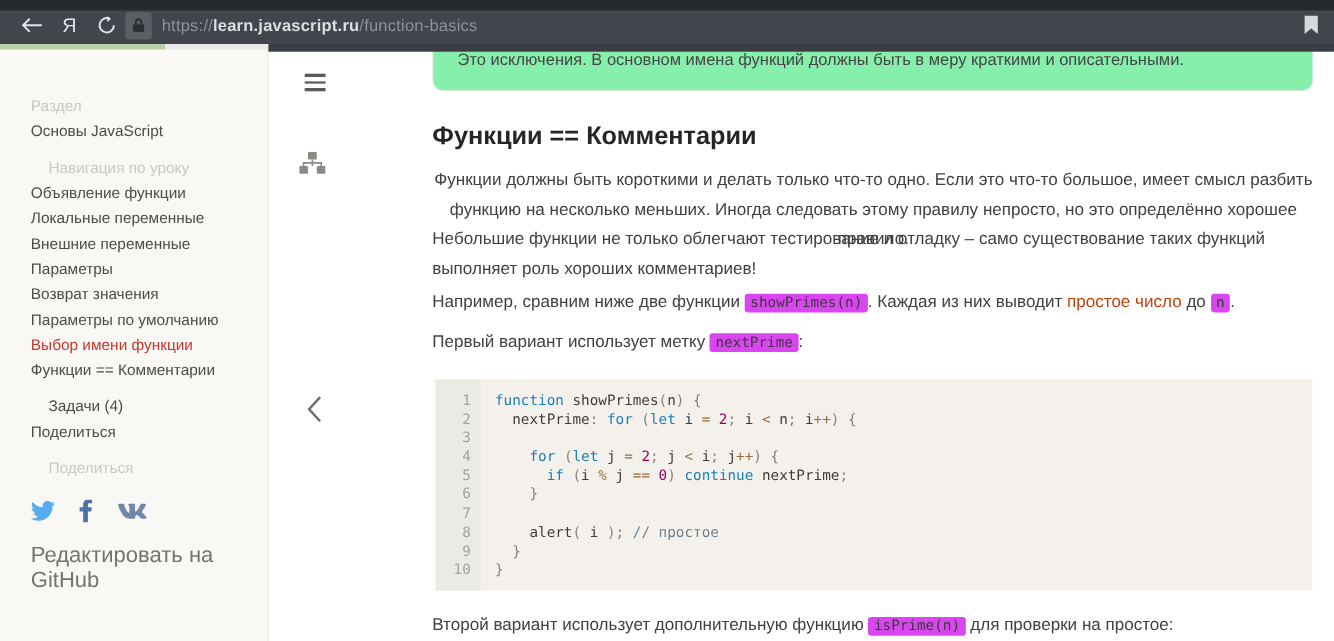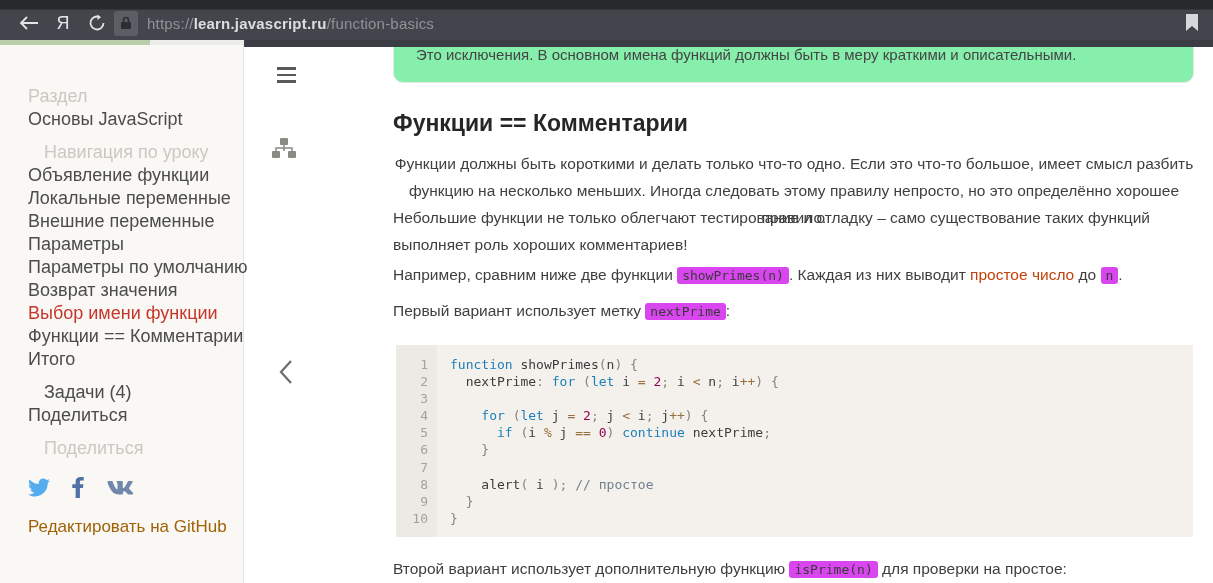--- a/index.html
+++ b/index.html
@@ -24,27 +24,27 @@
   .bookmark-btn { width:30px; height:28px; margin-top:6px; margin-right:6px;
     display:flex; align-items:center; justify-content:center; cursor:pointer; }
 
   .strip-green { position:absolute; left:0; top:40px; width:150px; height:5px; background:#b8cfa9; z-index:9; }
   .strip-rest  { position:absolute; left:150px; top:40px; width:94px; height:5px; background:#ececea; z-index:9; }
   .bar-ext     { position:absolute; left:244px; top:40px; width:969px; height:7px; background:#3a3d43; z-index:9; }
 
   
   .sidebar { position:absolute; left:0; top:45px; width:244px; height:538px;
     background:#faf8f4; border-right:1px solid #e7e5e1; padding:40px 0 0 28px; z-index:3; }
-  .side-row { height:23px; line-height:23px; font-size:18px; color:#4c4c4c; white-space:nowrap; cursor:pointer; }
+  .side-row { height:23px; line-height:23px; font-size:14px; color:#4c4c4c; white-space:nowrap; cursor:pointer; }
   .side-row.heading { color:#cbc8c3; cursor:default; }
   .side-row.gap { margin-top:10px;margin-left:16px; }
   .side-row.active { color:#c5372c; }
   .social-row { margin-top:9px; height:36px; display:flex; align-items:center; }
   .social-icon { margin-right:22px; cursor:pointer; display:inline-flex; }
-  .github-row { margin-top:12px; font-size:17px; color:#a16207; cursor:pointer; }
+  .github-row { margin-top:12px; font-size:20px; color:#737373; cursor:pointer; }
 
   
   .hamburger { position:absolute; left:277px; top:67px; width:19px; height:16px; cursor:pointer; z-index:3; }
   .hamburger div { height:2.5px; background:#5a5a5a; margin-bottom:4px; }
   .sitemap-btn { position:absolute; left:272px; top:138px; cursor:pointer; z-index:3; }
   .chevron-btn { position:absolute; left:278px; top:359px; cursor:pointer; z-index:3; }
 
   
   .note-card { position:absolute; left:393px; top:16px; width:801px; height:67px;
     background:#86efac; border:1px solid #e9e7e3; border-radius:10px; z-index:2; }
@@ -115,25 +115,24 @@
 
 <div class="sidebar">
   <div id="sidebar-items">
       <div class="side-row heading">Раздел</div>
       <div class="side-row">Основы JavaScript</div>
       <div class="side-row heading gap">Навигация по уроку</div>
       <div class="side-row">Объявление функции</div>
       <div class="side-row">Локальные переменные</div>
       <div class="side-row">Внешние переменные</div>
       <div class="side-row">Параметры</div>
+      <div class="side-row">Возврат значения</div>
       <div class="side-row">Параметры по умолчанию</div>
-      <div class="side-row">Возврат значения</div>
       <div class="side-row active">Выбор имени функции</div>
       <div class="side-row">Функции == Комментарии</div>
-      <div class="side-row">Итого</div>
       <div class="side-row gap">Задачи (4)</div>
       <div class="side-row">Поделиться</div>
       <div class="side-row heading gap">Поделиться</div>
     </div>
   <div class="social-row">
     <span class="social-icon">
       <svg width="22" height="19" viewBox="0 0 24 20">
           <path d="M23.954 2.569c-.885.389-1.83.654-2.825.775 1.014-.611 1.794-1.574 2.163-2.723-.951.555-2.005.959-3.127 1.184C19.269.846 17.992.246 16.574.246c-2.717 0-4.92 2.203-4.92 4.917 0 .39.045.765.127 1.124C7.691 6.094 4.066 4.13 1.64 1.161c-.427.722-.666 1.561-.666 2.475 0 1.71.87 3.213 2.188 4.096-.807-.026-1.566-.248-2.228-.616v.061c0 2.385 1.693 4.374 3.946 4.827-.413.111-.849.171-1.296.171-.314 0-.615-.03-.916-.086.631 1.953 2.445 3.377 4.604 3.417-1.68 1.319-3.809 2.105-6.102 2.105-.39 0-.779-.023-1.17-.067 2.189 1.394 4.768 2.209 7.557 2.209 9.054 0 13.999-7.496 13.999-13.986 0-.209 0-.42-.015-.63.961-.689 1.8-1.56 2.46-2.548l-.047-.02z" fill="#55acee"></path>
         </svg>
     </span>

